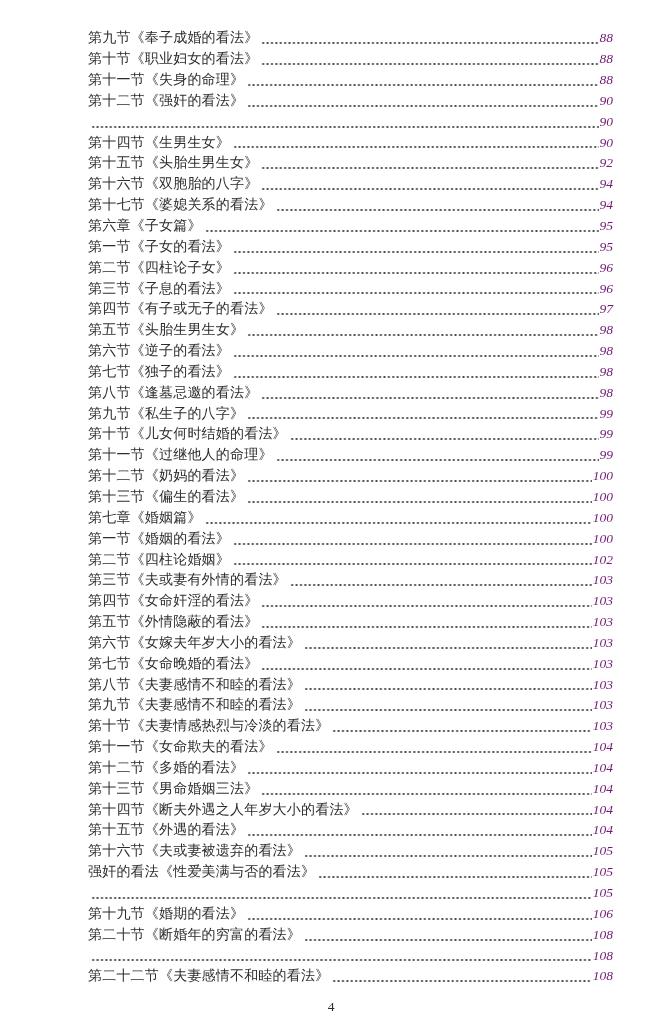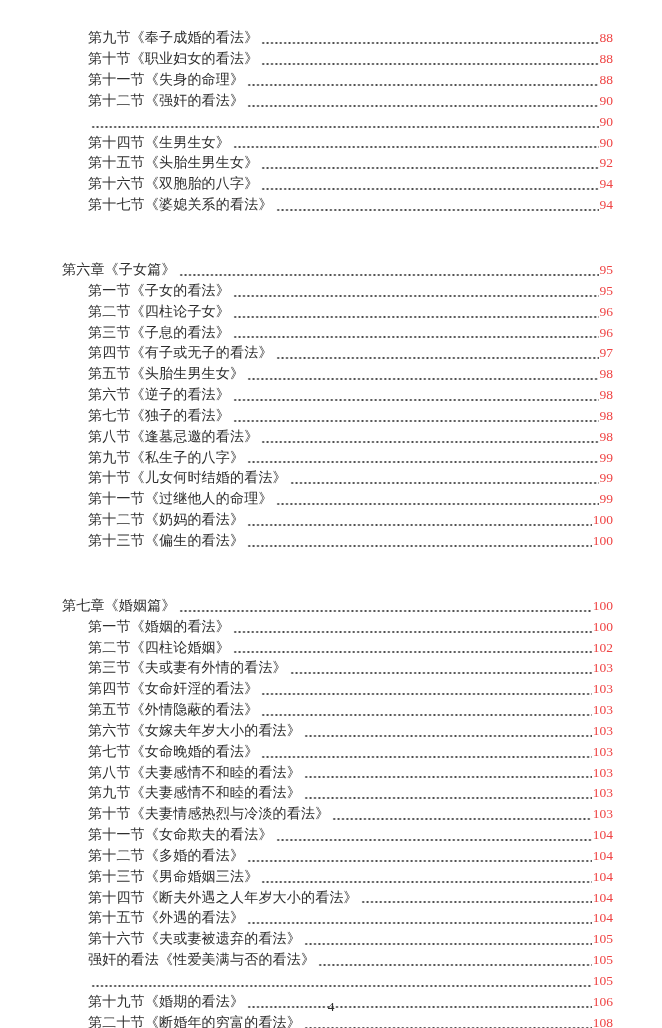--- a/index.html
+++ b/index.html
@@ -25,38 +25,39 @@
     box-sizing: border-box;
   }
   .toc-row {
     display: flex;
     align-items: center;
     height: 20.85px;
     font-size: 14px;
     white-space: nowrap;
   }
   .toc-row.section { padding-left: 88px; }
-  .toc-row.chapter { padding-left: 62px; margin-top: 44px; }
+  .toc-row.chapter { padding-left: 88px; }
   .toc-title {
     flex: 0 0 auto;
     letter-spacing: 0.2px;
   }
   .toc-leader {
     flex: 1 1 auto;
     align-self: stretch;
     margin: 0 1px 0 3px;
     background-image: radial-gradient(circle, #4a4a4a 0.95px, rgba(0,0,0,0) 1.15px);
     background-size: 4.4px 4.4px;
     background-repeat: repeat-x;
     background-position: left 0px bottom 3.2px;
   }
   .toc-page {
     flex: 0 0 auto;
     font-size: 13.5px;
-    color: #ef4444;
+    color: #701a75;
+    font-style: italic;
   }
   .footer {
     position: absolute;
     top: 999px;
     left: 0;
     width: 100%;
     text-align: center;
     font-size: 13.5px;
     color: #2d2d2d;
   }

